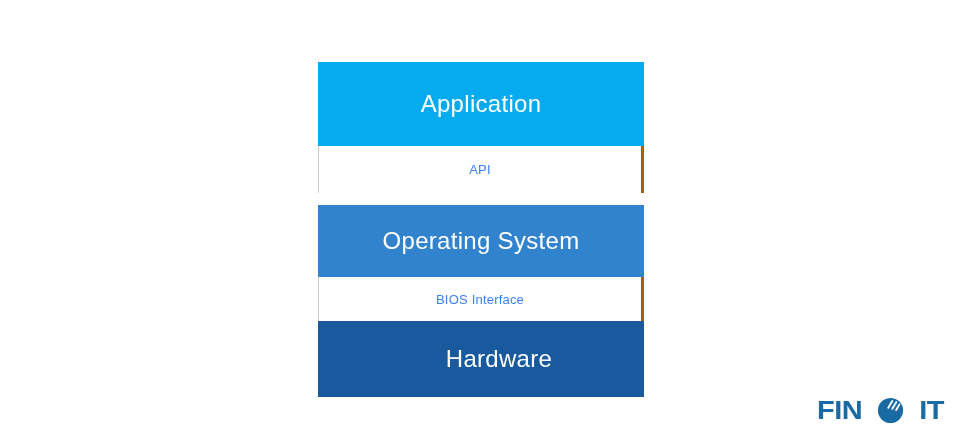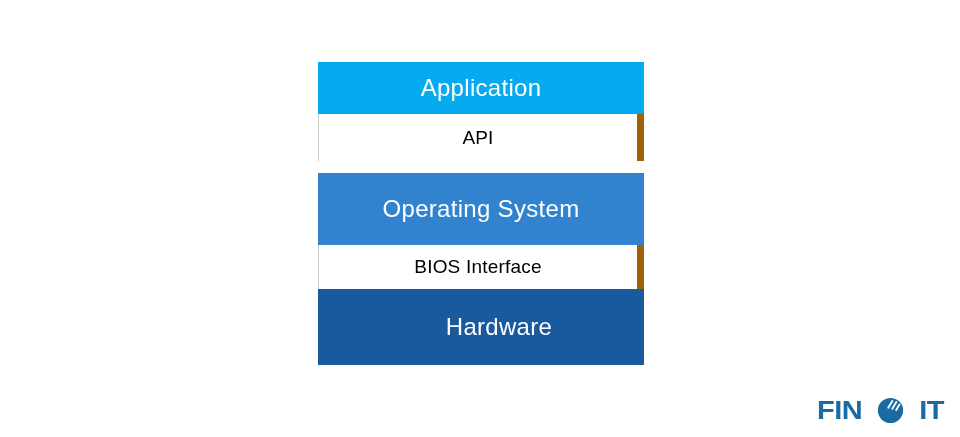--- a/index.html
+++ b/index.html
@@ -32,27 +32,27 @@
   }
   .layer-block {
     color: #ffffff;
     font-size: 24px;
     font-weight: 500;
     letter-spacing: 0.3px;
   }
   .layer-interface {
     background: #ffffff;
     border-left: 1px solid #cfcfcf;
-    border-right: 7px solid #a16207;
-    color: #000000;
-    font-size: 19px;
+    border-right: 3px solid #a16207;
+    color: #3b82f6;
+    font-size: 13px;
     font-weight: 400;
     letter-spacing: 0.2px;
   }
-  .h-app  { height: 52px; }
+  .h-app  { height: 84px; }
   .h-api  { height: 47px; }
   .h-os   { height: 72px; }
   .h-bios { height: 44px; }
   .h-hw   { height: 76px; padding-left: 36px; }
 
   .logo {
     position: absolute;
     right: 16px;
     bottom: 12px;
     display: flex;

